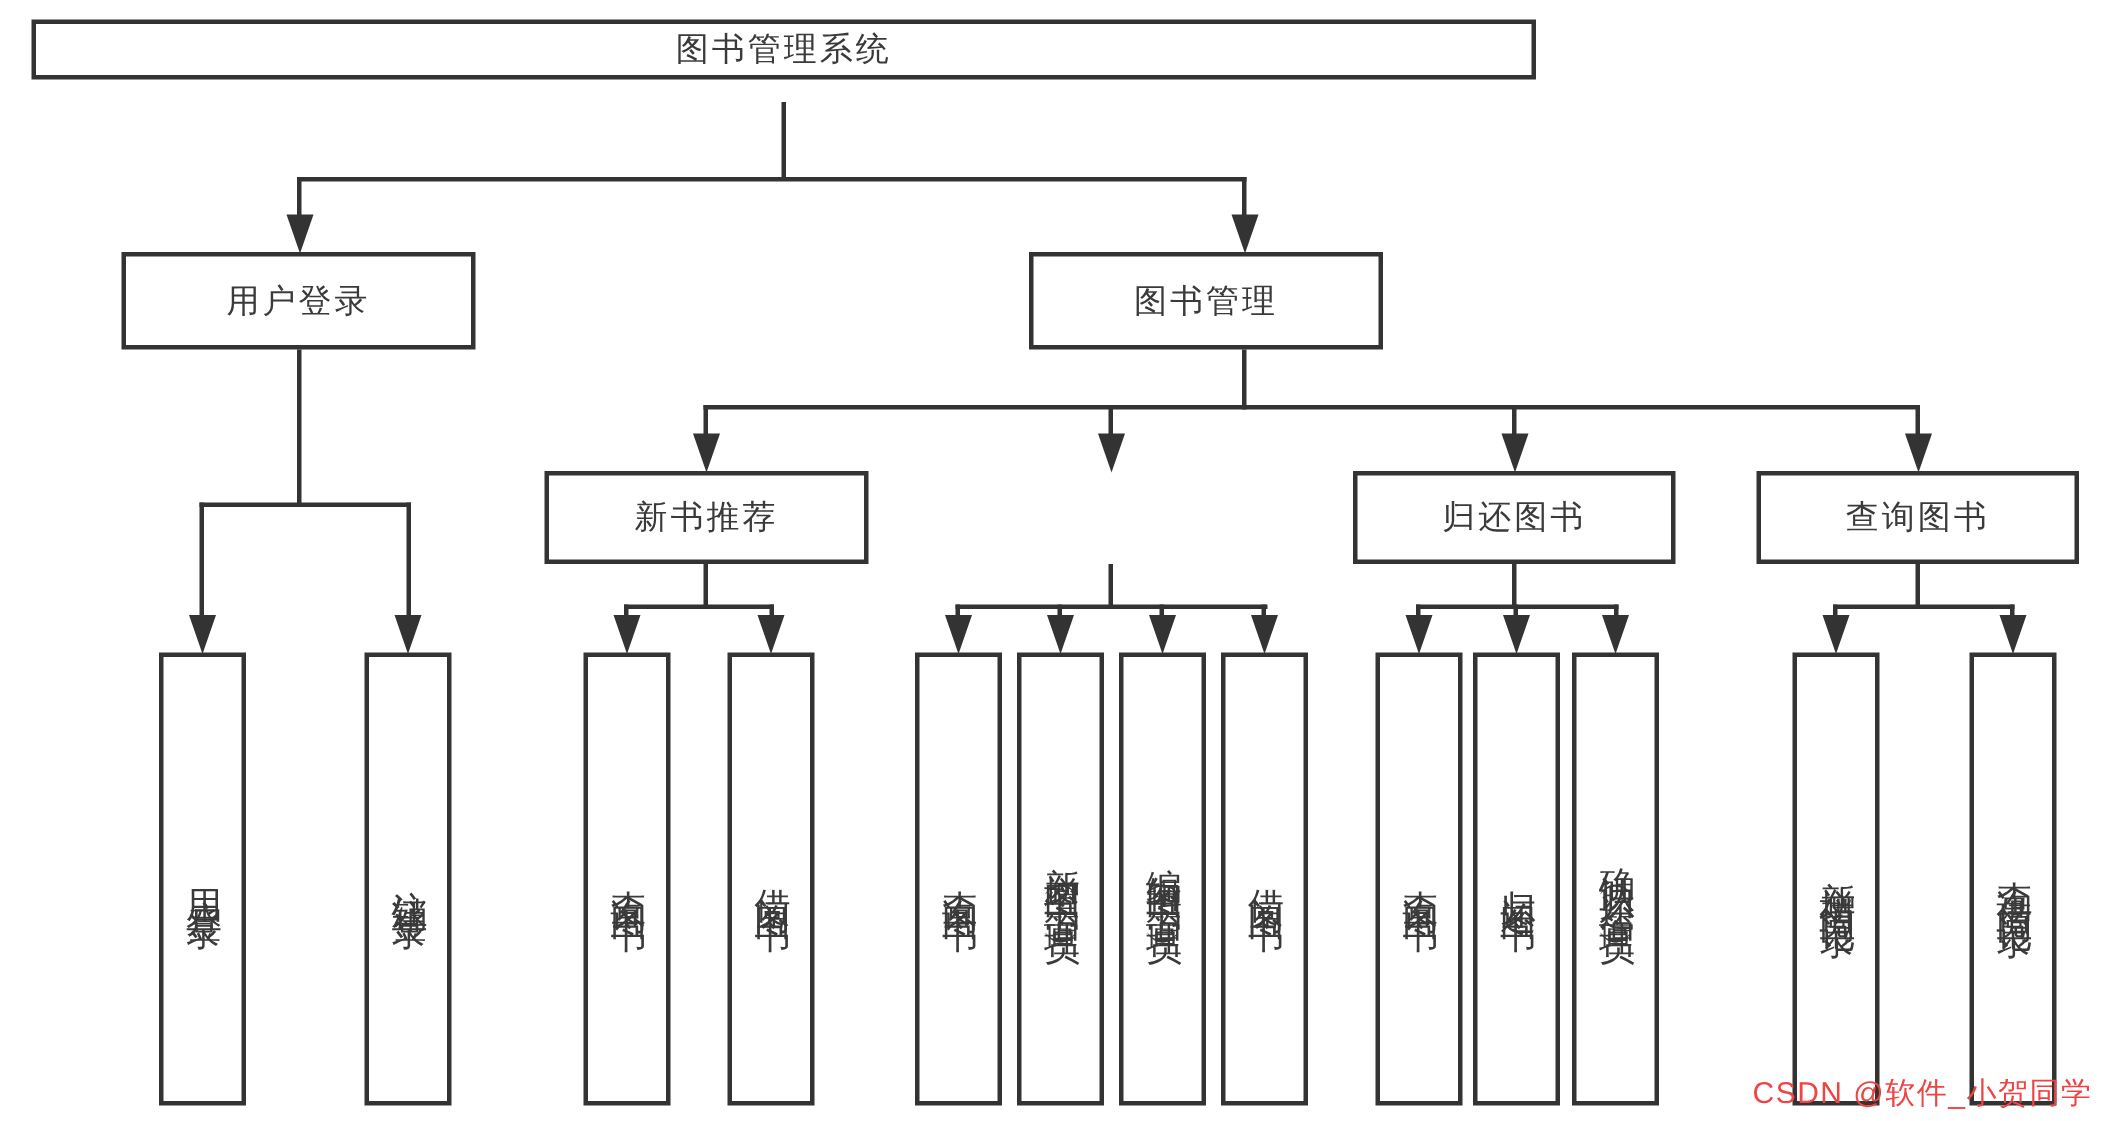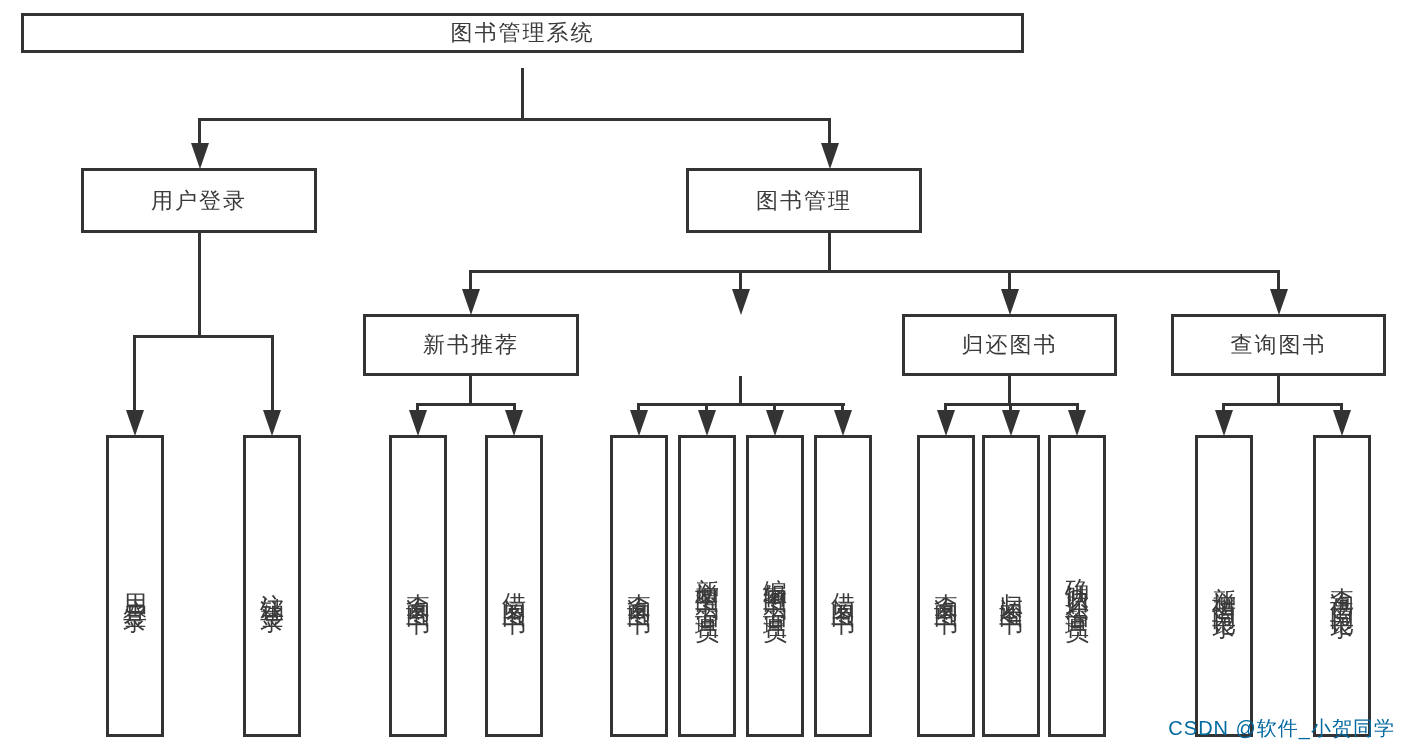--- a/index.html
+++ b/index.html
@@ -67,21 +67,21 @@
     border-left: 9px solid transparent;
     border-right: 9px solid transparent;
     border-top: 26px solid #333333;
   }
   
   .watermark {
     position: absolute;
     right: 10px;
     bottom: 5px;
     font-size: 20px;
-    color: #0369a1;
+    color: #ef4444;
     letter-spacing: 1px;
     white-space: nowrap;
   }
 </style>
 </head>
 <body>
 
 <div id="canvas">
 
   <div class="node root-node">

